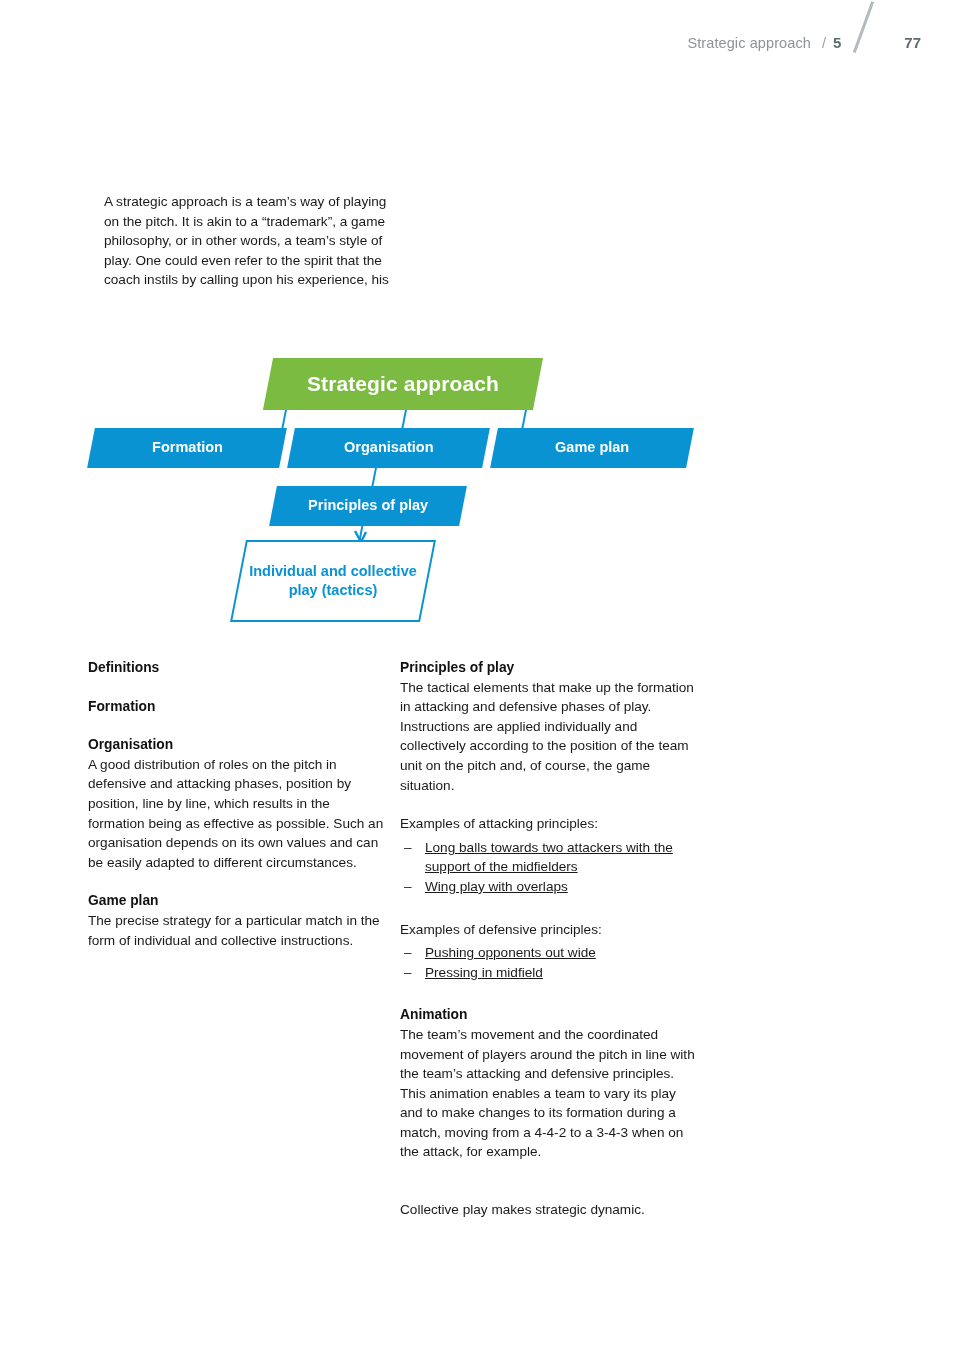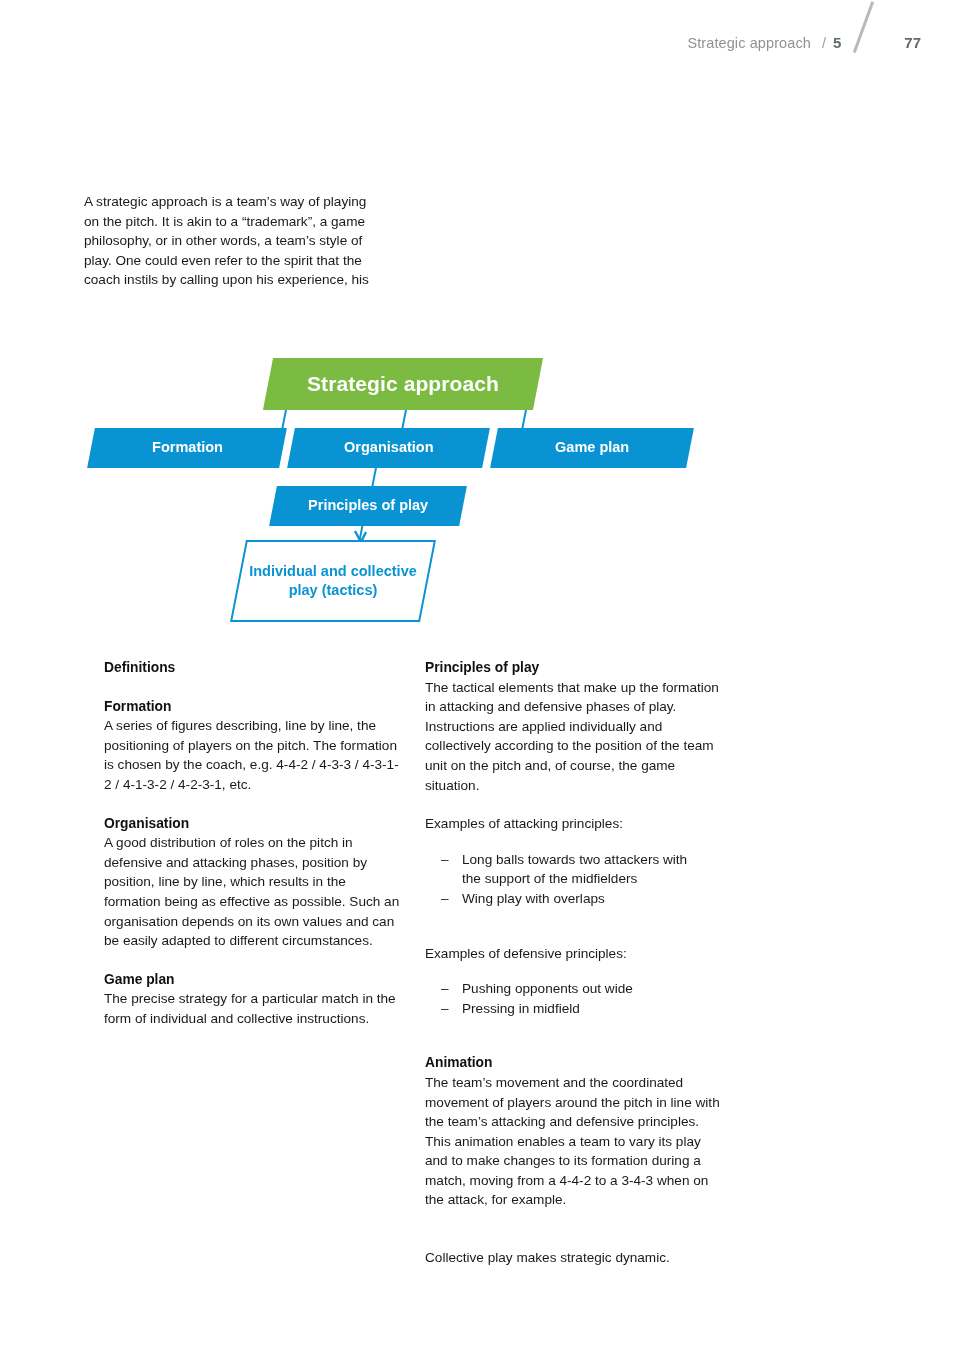--- a/index.html
+++ b/index.html
@@ -70,21 +70,21 @@
     font-size: 15px;
     color: #5f6b70;
     font-weight: 700;
     margin-left: 19px;
   }
 
   
   .intro {
     position: absolute;
     top: 192px;
-    left: 84px;
+    left: 104px;
     width: 628px;
     display: flex;
     gap: 34px;
   }
   .intro-col {
     width: 297px;
   }
   .intro-col p {
     margin: 0;
     font-size: 13.6px;
@@ -204,24 +204,24 @@
     top: 172px;
     width: 16px;
     height: 14px;
   }
   .arrow-head svg { display: block; }
 
   
   .content {
     position: absolute;
     top: 658px;
-    left: 104px;
+    left: 88px;
     width: 628px;
     display: flex;
-    gap: 24px;
+    gap: 15px;
   }
   .col {
     width: 297px;
   }
   .col h3 {
     margin: 0;
     font-size: 13.8px;
     font-weight: 700;
     color: #111111;
     line-height: 19.6px;
@@ -229,23 +229,24 @@
   .col p {
     margin: 0;
     font-size: 13.6px;
     line-height: 19.6px;
     color: #1a1a1a;
   }
   .gap-lg { height: 19px; }
   .gap-md { height: 19px; }
 
   ul.dashlist {
-    margin: 16px;
+    margin: 4px;
     padding: 0;
     list-style: none;
+    text-decoration: underline;
   }
   ul.dashlist li {
     font-size: 13.6px;
     line-height: 19.6px;
     color: #1a1a1a;
     padding-left: 21px;
     position: relative;
   }
   ul.dashlist li::before {
     content: "\2013";
@@ -312,21 +313,20 @@
   </div>
 </div>
 
 <div class="content">
 
   <div class="col">
     <h3>Definitions</h3>
     <div class="gap-lg"></div>
 
     <h3>Formation</h3>
-    <p>A series of figures describing, line by line, the positioning of players on the pitch. The formation is chosen by the coach, e.g. 4-4-2 / 4-3-3 / 4-3-1-2 / 4-1-3-2 / 4-2-3-1, etc.</p>
     <div class="gap-md"></div>
 
     <h3>Organisation</h3>
     <p>A good distribution of roles on the pitch in defensive and attacking phases, position by position, line by line, which results in the formation being as effective as possible. Such an organisation depends on its own values and can be easily adapted to different circumstances.</p>
     <div class="gap-md"></div>
 
     <h3>Game plan</h3>
     <p>The precise strategy for a particular match in the form of individual and collective instructions.</p>
   </div>
 

